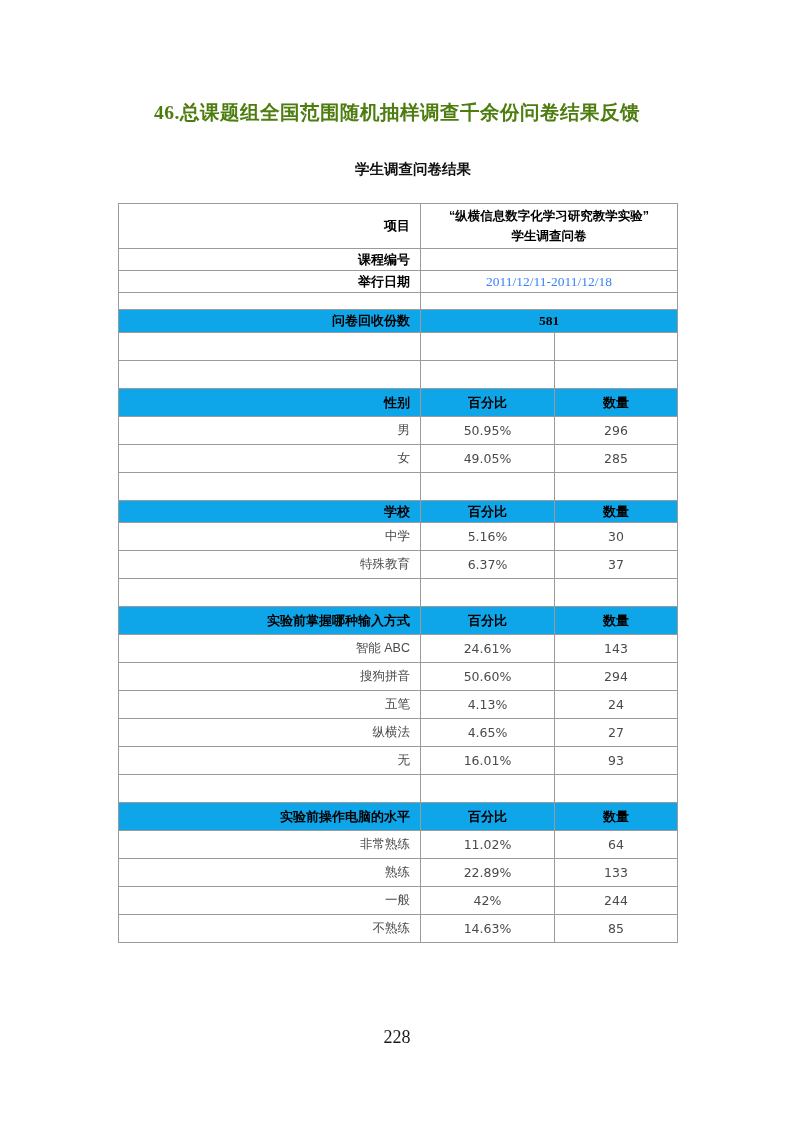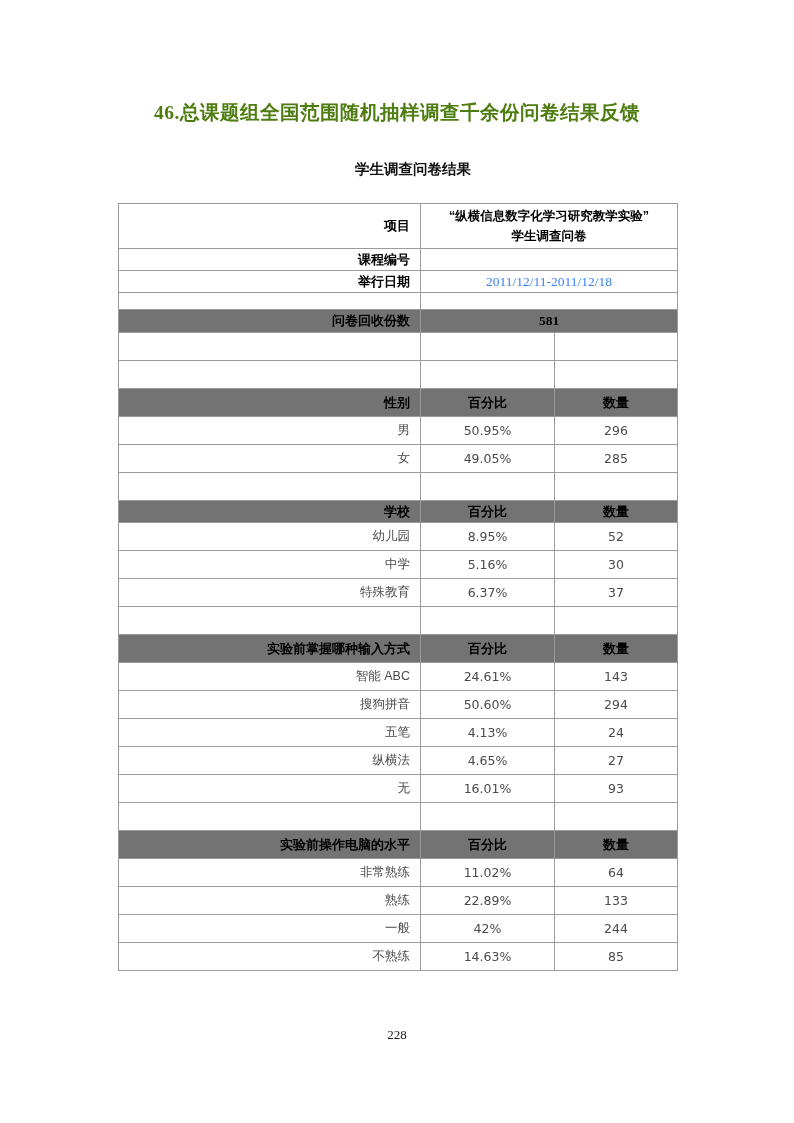--- a/index.html
+++ b/index.html
@@ -49,21 +49,21 @@
   }
   table.survey td {
     border: 1px solid #9b9b9b;
     padding: 0 10px;
     font-size: 12.5px;
     color: #4a4a4a;
     vertical-align: middle;
     overflow: hidden;
     box-sizing: border-box;
   }
-  tr.green td { background: #737373; }
+  tr.green td { background: #0ea5e9; }
   td.c-label { text-align: right; }
   td.c-mid, td.c-right, td.c-value { text-align: center; }
   tr.info td.c-label,
   tr.header td.c-label { font-weight: bold; color: #000000; font-size: 13px; }
   tr.header td.c-mid,
   tr.header td.c-right { font-weight: bold; color: #000000; font-size: 13px; }
   td .v-serif {
     font-family: "Liberation Serif", "DejaVu Serif", serif;
     font-size: 13.5px;
     color: #3b82f6;
@@ -85,21 +85,21 @@
     color: #525252;
     font-size: 12.5px;
   }
   .page-number {
     position: absolute;
     top: 1027px;
     left: 0;
     width: 100%;
     text-align: center;
     font-family: "Liberation Serif", "DejaVu Serif", serif;
-    font-size: 13px;
+    font-size: 18px;
     color: #1a1a1a;
   }
 </style>
 </head>
 <body>
 
 <div class="sheet">
   <h1 class="doc-title">46.总课题组全国范围随机抽样调查千余份问卷结果反馈</h1>
   <div class="doc-subtitle">学生调查问卷结果</div>
 
@@ -166,25 +166,20 @@
           <td class="c-label"></td>
           <td class="c-mid"></td>
           <td class="c-right"></td>
         </tr>
         <tr class="header green" style="height: 22px;">
           <td class="c-label">学校</td>
           <td class="c-mid">百分比</td>
           <td class="c-right">数量</td>
         </tr>
         <tr class="" style="height: 28px;">
-          <td class="c-label">幼儿园</td>
-          <td class="c-mid num">8.95%</td>
-          <td class="c-right num">52</td>
-        </tr>
-        <tr class="" style="height: 28px;">
           <td class="c-label">中学</td>
           <td class="c-mid num">5.16%</td>
           <td class="c-right num">30</td>
         </tr>
         <tr class="" style="height: 28px;">
           <td class="c-label">特殊教育</td>
           <td class="c-mid num">6.37%</td>
           <td class="c-right num">37</td>
         </tr>
         <tr class="" style="height: 28px;">

